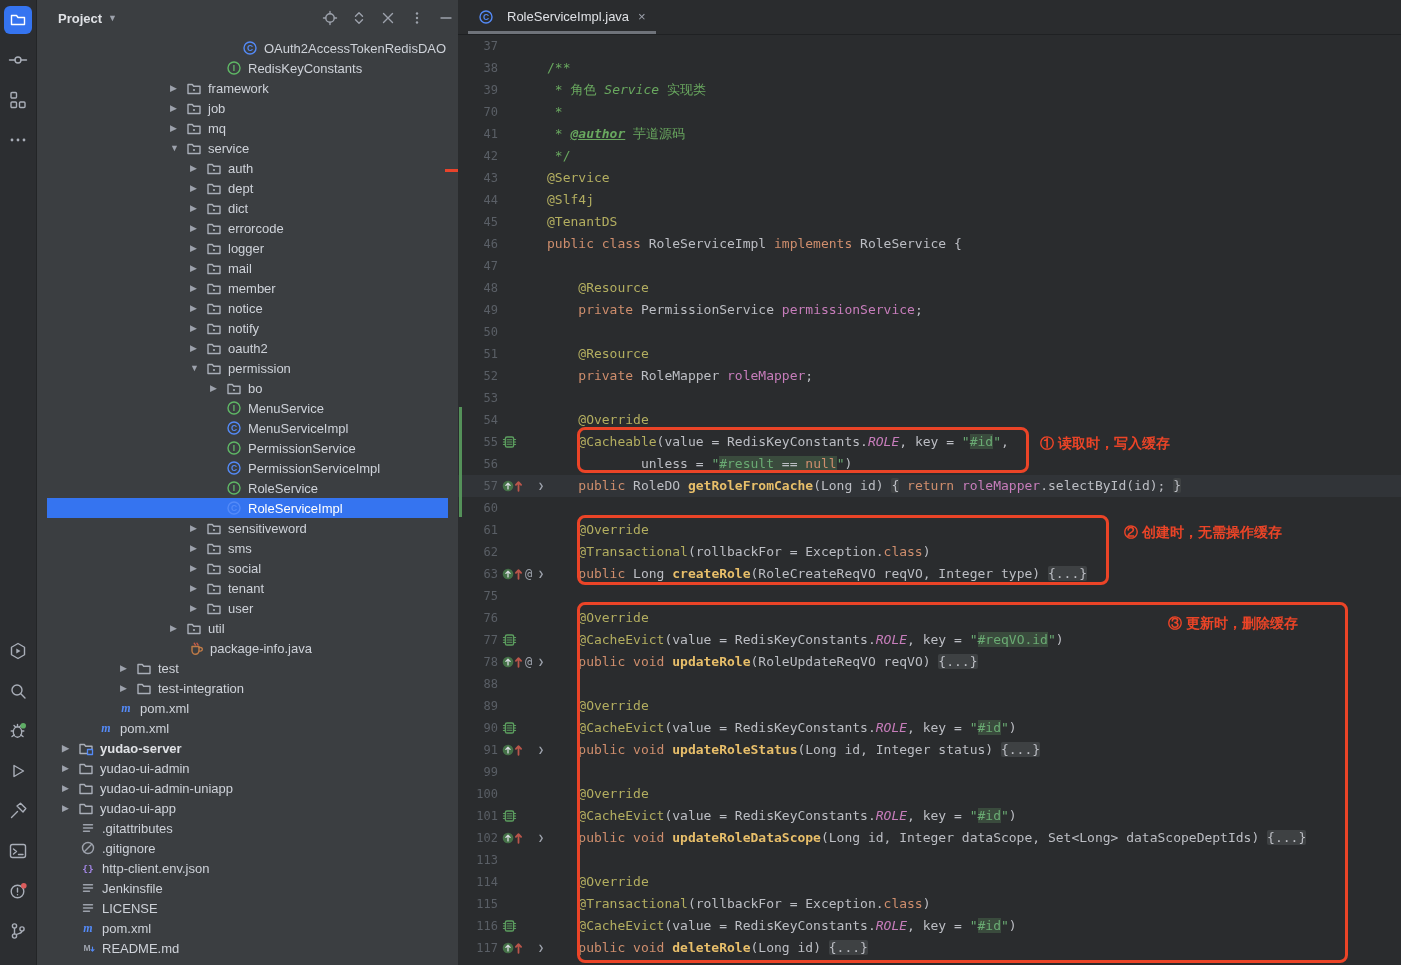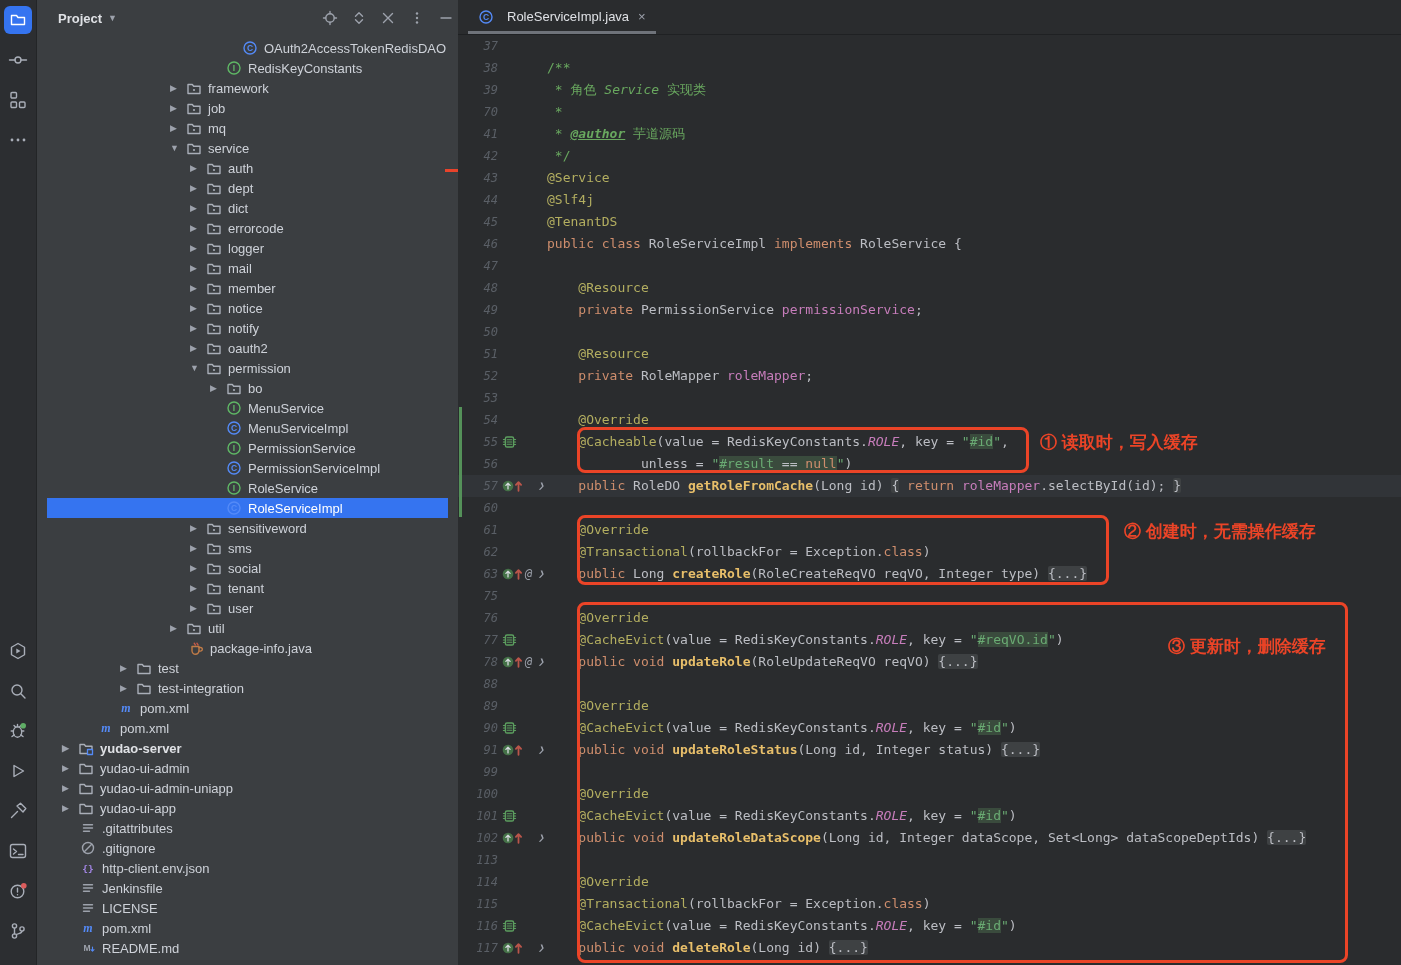--- a/index.html
+++ b/index.html
@@ -37,21 +37,21 @@
   .tabbar { height:35px; border-bottom:1px solid #1F2123; display:flex; align-items:flex-end; padding-left:10px; background:#2A2C2E; }
   .tab { height:35px; display:flex; align-items:center; gap:7px; padding:0 10px; position:relative;
          color:#DFE1E5; font-size:13px; cursor:pointer; }
   .tab::after { content:''; position:absolute; left:0; right:0; bottom:0; height:3px; background:#6F737A; }
   .tabclose { color:#9DA2AC; font-size:13px; margin-left:2px; cursor:pointer; }
 
   .code { position:absolute; top:35px; left:0; right:0; bottom:0; overflow:hidden;
           font-family:"DejaVu Sans Mono", monospace; font-size:13px; line-height:22px; }
   .cline { height:22px; display:flex; white-space:pre; position:relative; }
   .cline.cur { background:#313438; }
-  .gut { width:89px; flex:none; display:flex; align-items:center; position:relative;font-style:italic; }
+  .gut { width:89px; flex:none; display:flex; align-items:center; position:relative; }
   .num { width:40px; text-align:right; color:#5A5F66; font-size:12px; font-family:"DejaVu Sans Mono",monospace; }
   .gic { position:absolute; left:44px; top:0; bottom:0; display:flex; align-items:center; gap:0; }
   .gat { color:#9DA2AC; font-size:12px; font-family:"DejaVu Sans Mono",monospace; }
   .foldc { position:absolute; right:3px; top:0; bottom:0; display:flex; align-items:center;
            color:#9DA2AC; font-size:10px; cursor:pointer; }
   .ctext { flex:1; }
 
   .t-pl  { color:#BCBEC4; }
   .t-kw  { color:#CF8E6D; }
   .t-ann { color:#B3AE60; }
@@ -62,21 +62,21 @@
   .t-fld { color:#C77DBB; }
   .t-cst { color:#C77DBB; font-style:italic; }
   .t-str { color:#6AAB73; }
   .t-strI{ color:#6AAB73; background:#3A4B3D; }
   .t-kwI { color:#CF8E6D; background:#3A4B3D; }
   .t-plI { color:#BCBEC4; background:#3A4B3D; }
   .t-fb  { color:#BCBEC4; background:#3E4143; border-radius:2px; }
 
   .changebar { position:absolute; width:3px; background:#549159; left:1px; }
   .redbox { position:absolute; border:3px solid #EB4427; border-radius:8px; pointer-events:none; }
-  .redlabel { position:absolute; color:#EB4427; font-size:17px; font-weight:bold; white-space:nowrap;
+  .redlabel { position:absolute; color:#EB4427; font-size:14px; font-weight:bold; white-space:nowrap;
               font-family:"Liberation Sans",sans-serif; }
 </style>
 </head>
 <body>
 
 <div class="app">
 
   <div class="abar">
     <div id="abar-top">
         <div class="abtn active">
@@ -734,17 +734,17 @@
                   <path d="M6 9.9V4.5M3.9 6.4 6 4.3l2.1 2.1" stroke="#D6D9DE" stroke-width="1.3"></path>
                   <path d="M16.5 11.8V3.4M13.9 5.9 16.5 3.1l2.6 2.8" stroke="#BA554A" stroke-width="1.8"></path>
                 </svg></span></span><span class="foldc">❯</span></div><div class="ctext"><span class="t-pl">    </span><span class="t-kw">public void </span><span class="t-mth">deleteRole</span><span class="t-pl">(Long id) </span><span class="t-fb">{...}</span></div></div>
         <div class="cline"><div class="gut"><span class="num">122</span></div><div class="ctext"></div></div>
         <div class="changebar" style="left: 1px; top: 372px; width: 3px; height: 110px;"></div>
         <div class="redbox" style="left: 119px; top: 392px; width: 452px; height: 46px;"></div>
         <div class="redbox" style="left: 119px; top: 480px; width: 532px; height: 70px;"></div>
         <div class="redbox" style="left: 119px; top: 567px; width: 771px; height: 361px;"></div>
         <div class="redlabel" style="left: 582px; top: 397px;">① 读取时，写入缓存</div>
         <div class="redlabel" style="left: 666px; top: 486px;">② 创建时，无需操作缓存</div>
-        <div class="redlabel" style="left: 710px; top: 601px;">③ 更新时，删除缓存</div>
+        <div class="redlabel" style="left: 710px; top: 577px;">③ 更新时，删除缓存</div>
       </div>
   </div>
 
 </div>
 
 </body></html>

